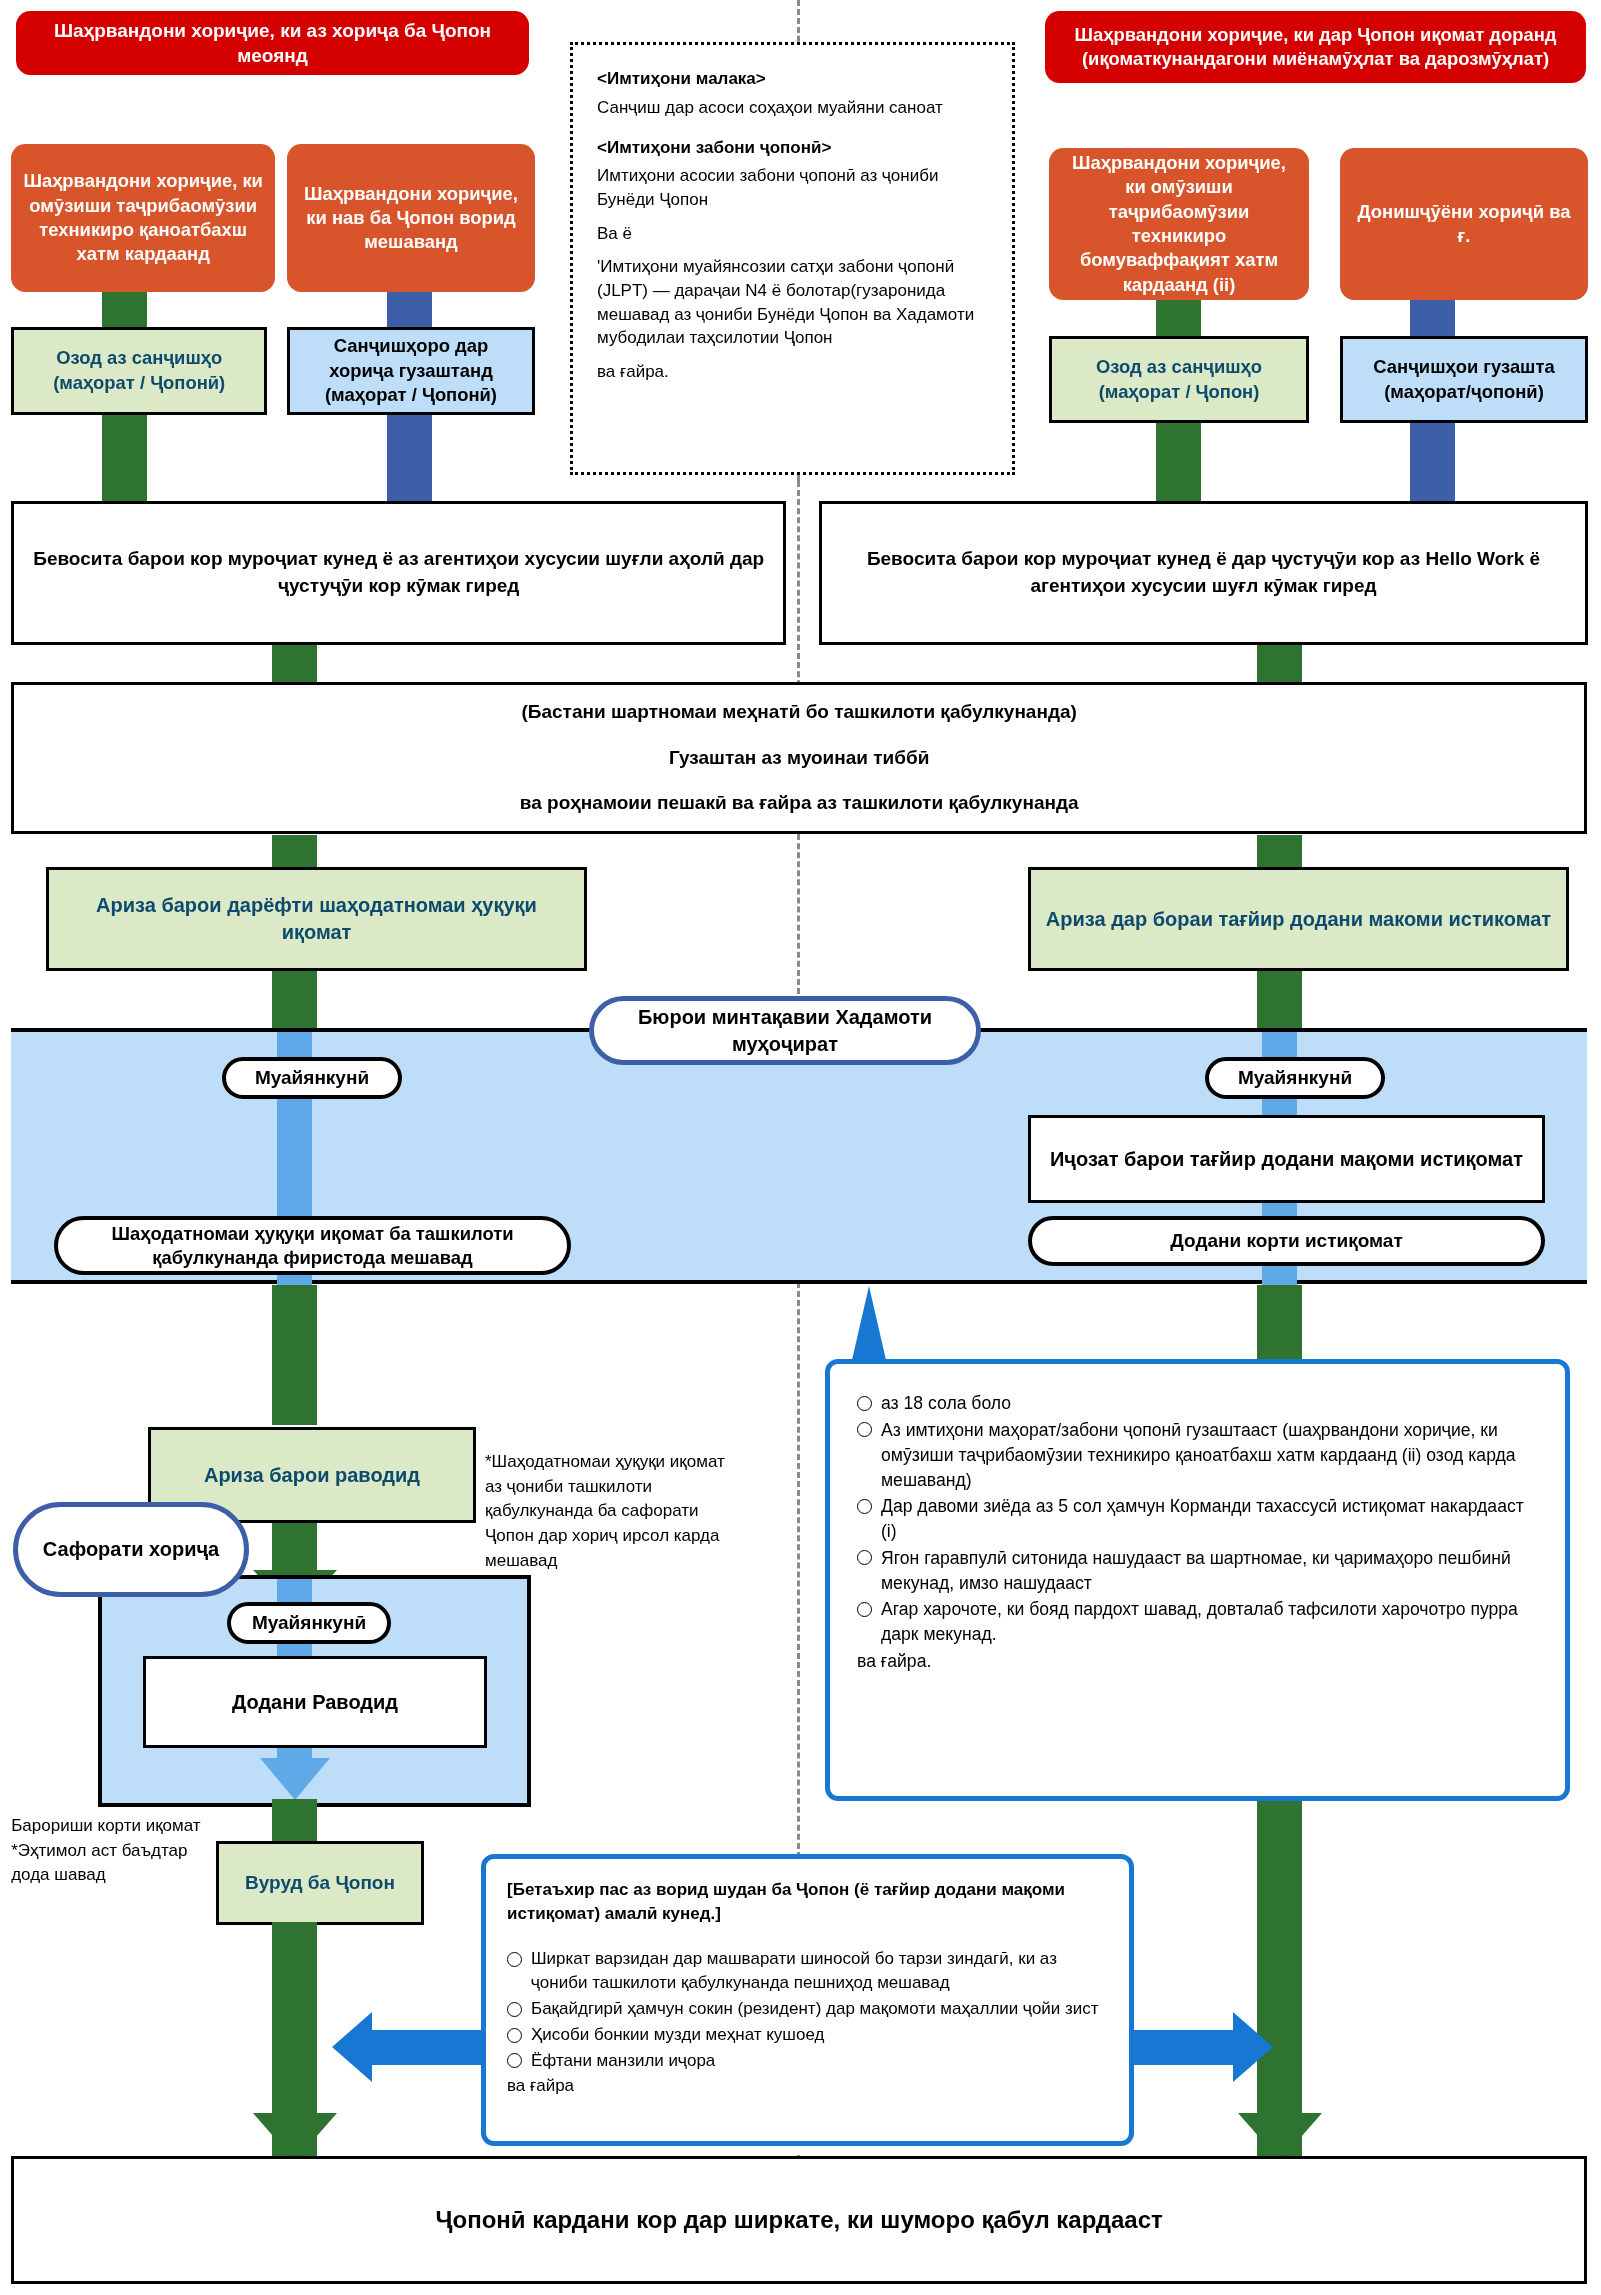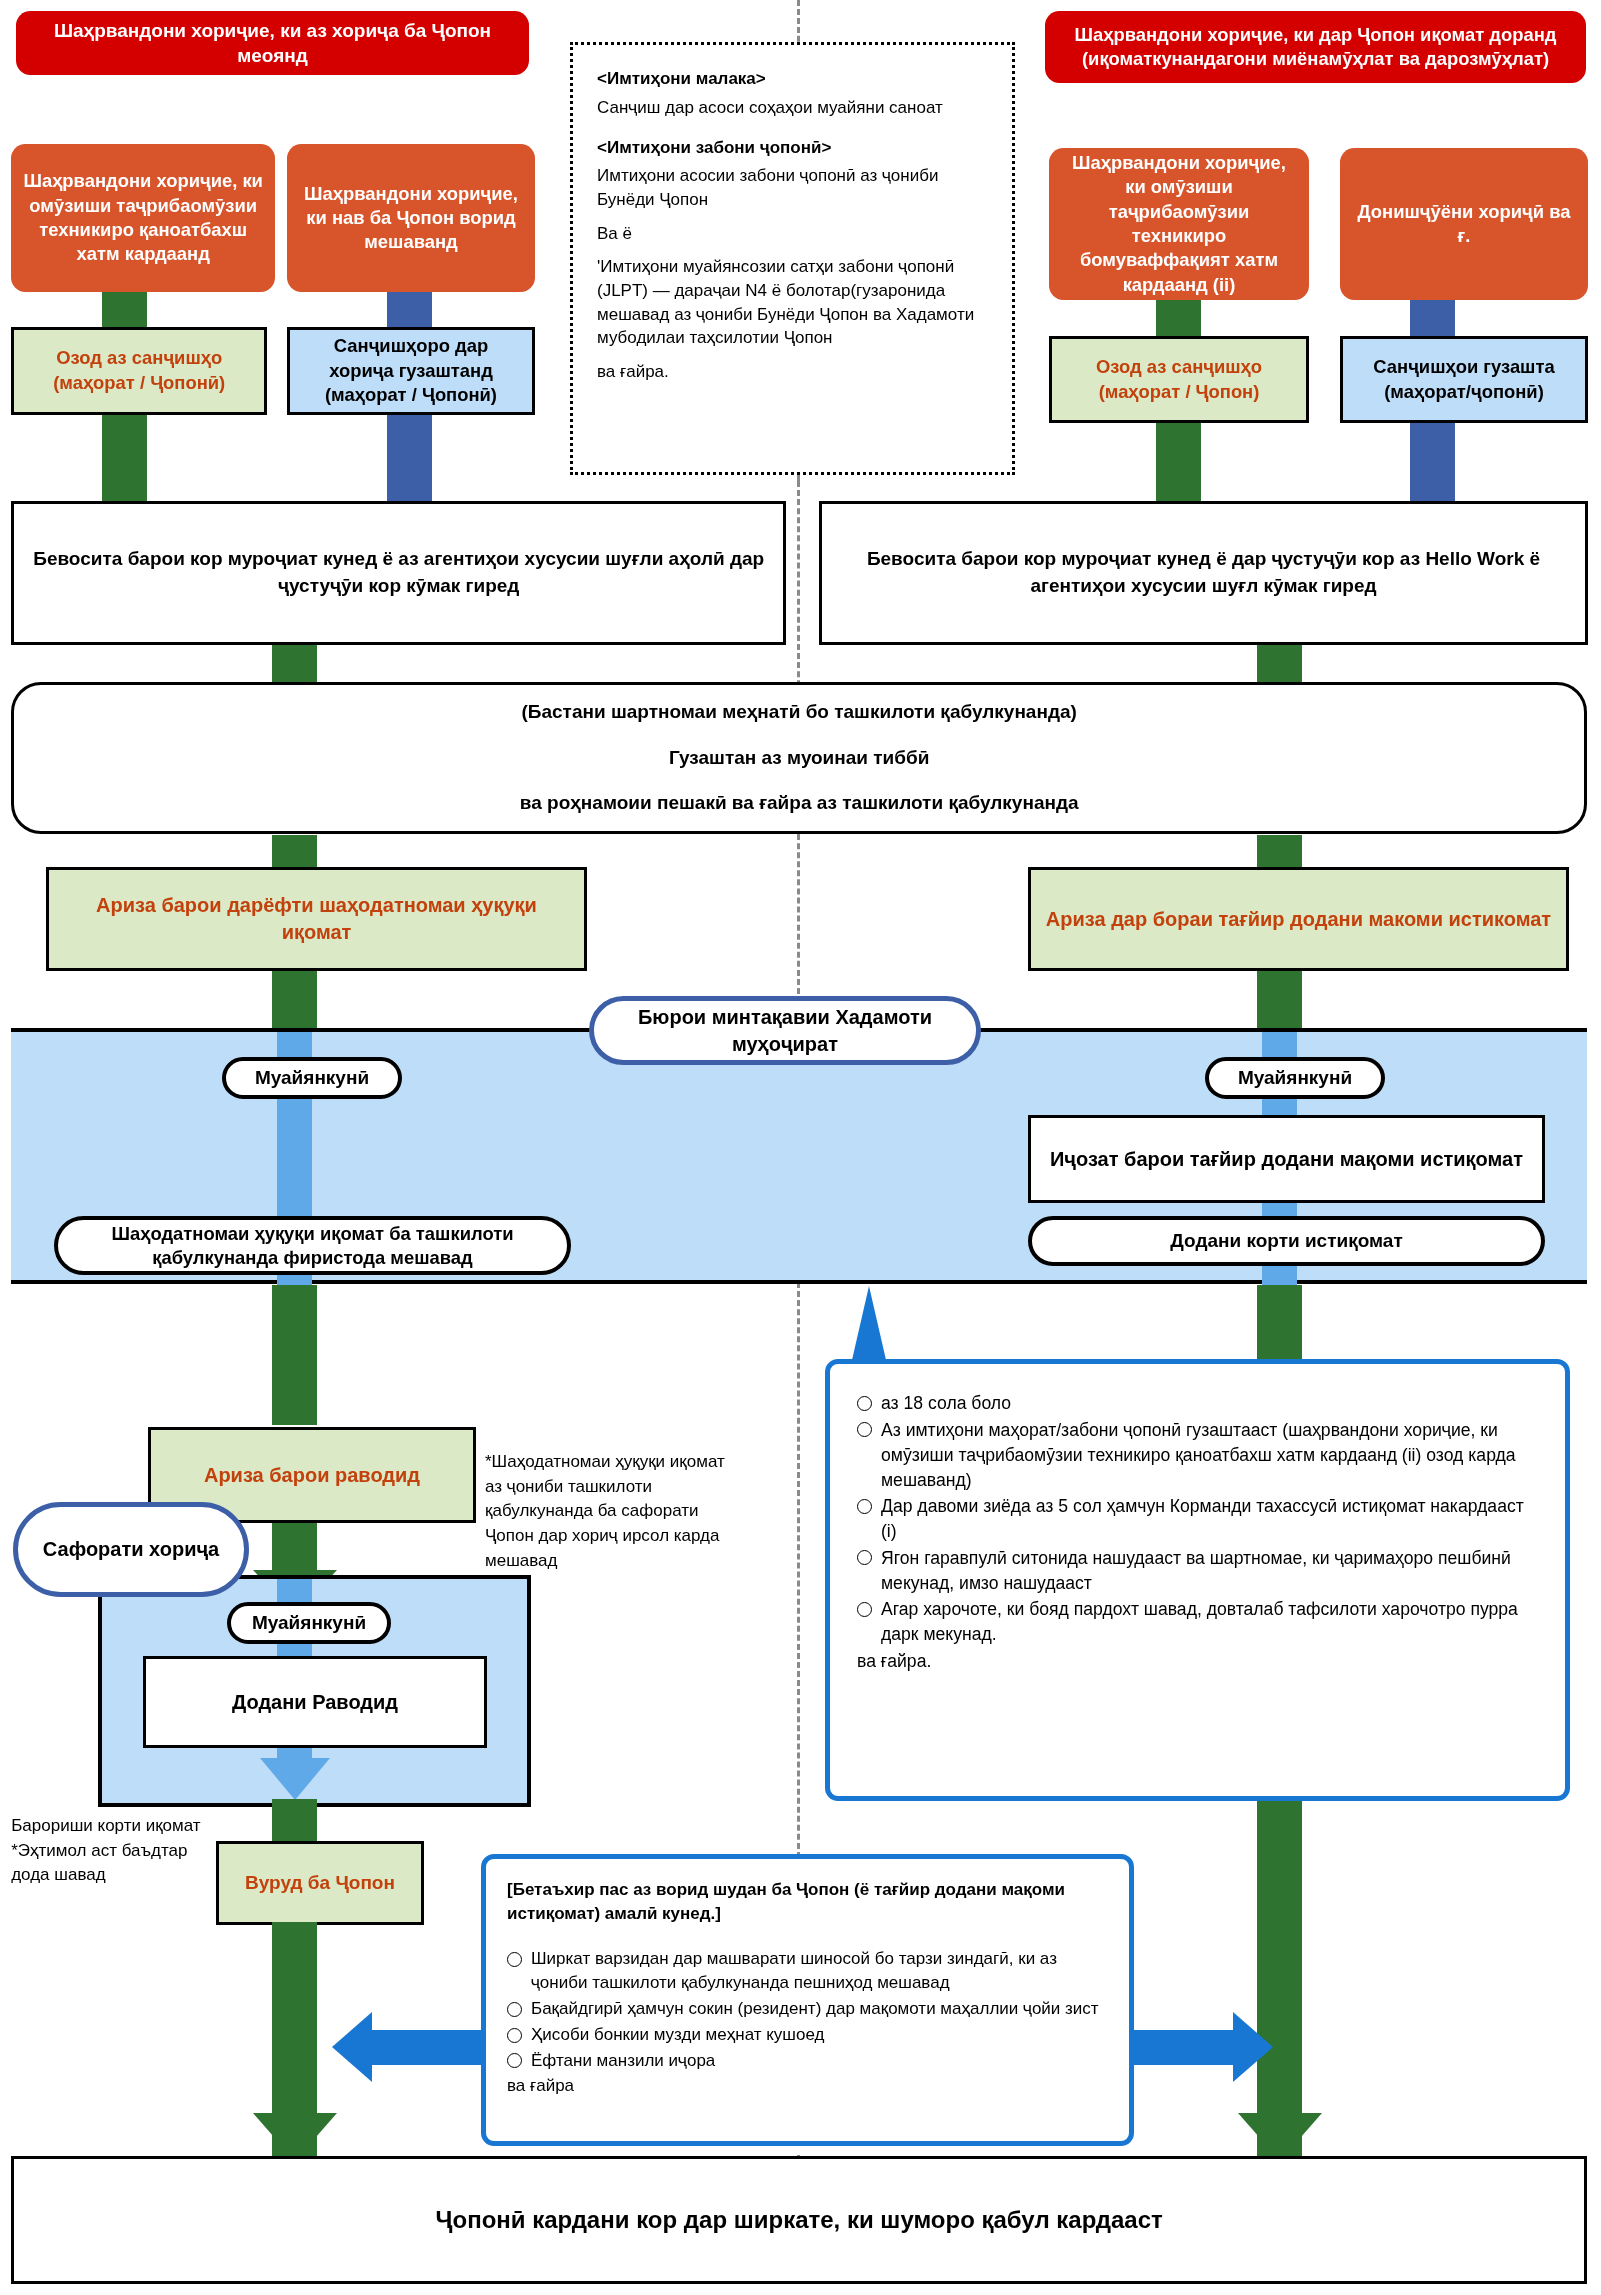--- a/index.html
+++ b/index.html
@@ -34,21 +34,21 @@
     border-radius:14.4px;
     display:flex; align-items:center; justify-content:center;
     text-align:center;
     font-weight:bold;
     line-height:1.32;
     padding:8px 11.2px;
   }
   .green-box {
     background:#DCE9C6;
     border:3.2px solid #000000;
-    color:#c2410c;
+    color:#0c4a6e;
     display:flex; align-items:center; justify-content:center;
     text-align:center;
     font-weight:bold;
     line-height:1.34;
     padding:4.8px 9.6px;
   }
   .lblue-box {
     background:#BDDDF8;
     border:3.2px solid #000000;
     color:#000000;
@@ -266,21 +266,21 @@
   <div class="abs white-box" style="left:819px; top:501px; width:769px; height:144px; font-size:19px;">
     <span>Бевосита барои кор муроҷиат кунед ё дар ҷустуҷӯи кор аз Hello Work ё агентиҳои хусусии шуғл кӯмак гиред</span>
   </div>
 
   <div class="abs g-stem" style="left:272px; top:645px; width:45px; height:48px;"></div>
   <div class="abs g-head" style="--hw:34px; --hh:35px; left:261px; top:683px;"></div>
 
   <div class="abs g-stem" style="left:1257px; top:645px; width:45px; height:48px;"></div>
   <div class="abs g-head" style="--hw:34px; --hh:35px; left:1246px; top:683px;"></div>
 
-  <div class="abs white-box col" style="left:11.2px; top:682px; width:1576px; height:152px; font-size:19px; justify-content:space-around;border-radius:30px;">
+  <div class="abs white-box col" style="left:11.2px; top:682px; width:1576px; height:152px; font-size:19px; justify-content:space-around;">
     <span>(Бастани шартномаи меҳнатӣ бо ташкилоти қабулкунанда)</span>
     <span>Гузаштан аз муоинаи тиббӣ</span>
     <span>ва роҳнамоии пешакӣ ва ғайра аз ташкилоти қабулкунанда</span>
   </div>
 
   <div class="abs g-stem" style="left:272px; top:835px; width:45px; height:50px;"></div>
   <div class="abs g-stem" style="left:1257px; top:835px; width:45px; height:50px;"></div>
 
   <div class="abs green-box" style="left:46px; top:867px; width:541px; height:104px; font-size:20px;">
     <span>Ариза барои дарёфти шаҳодатномаи ҳуқуқи иқомат</span>

